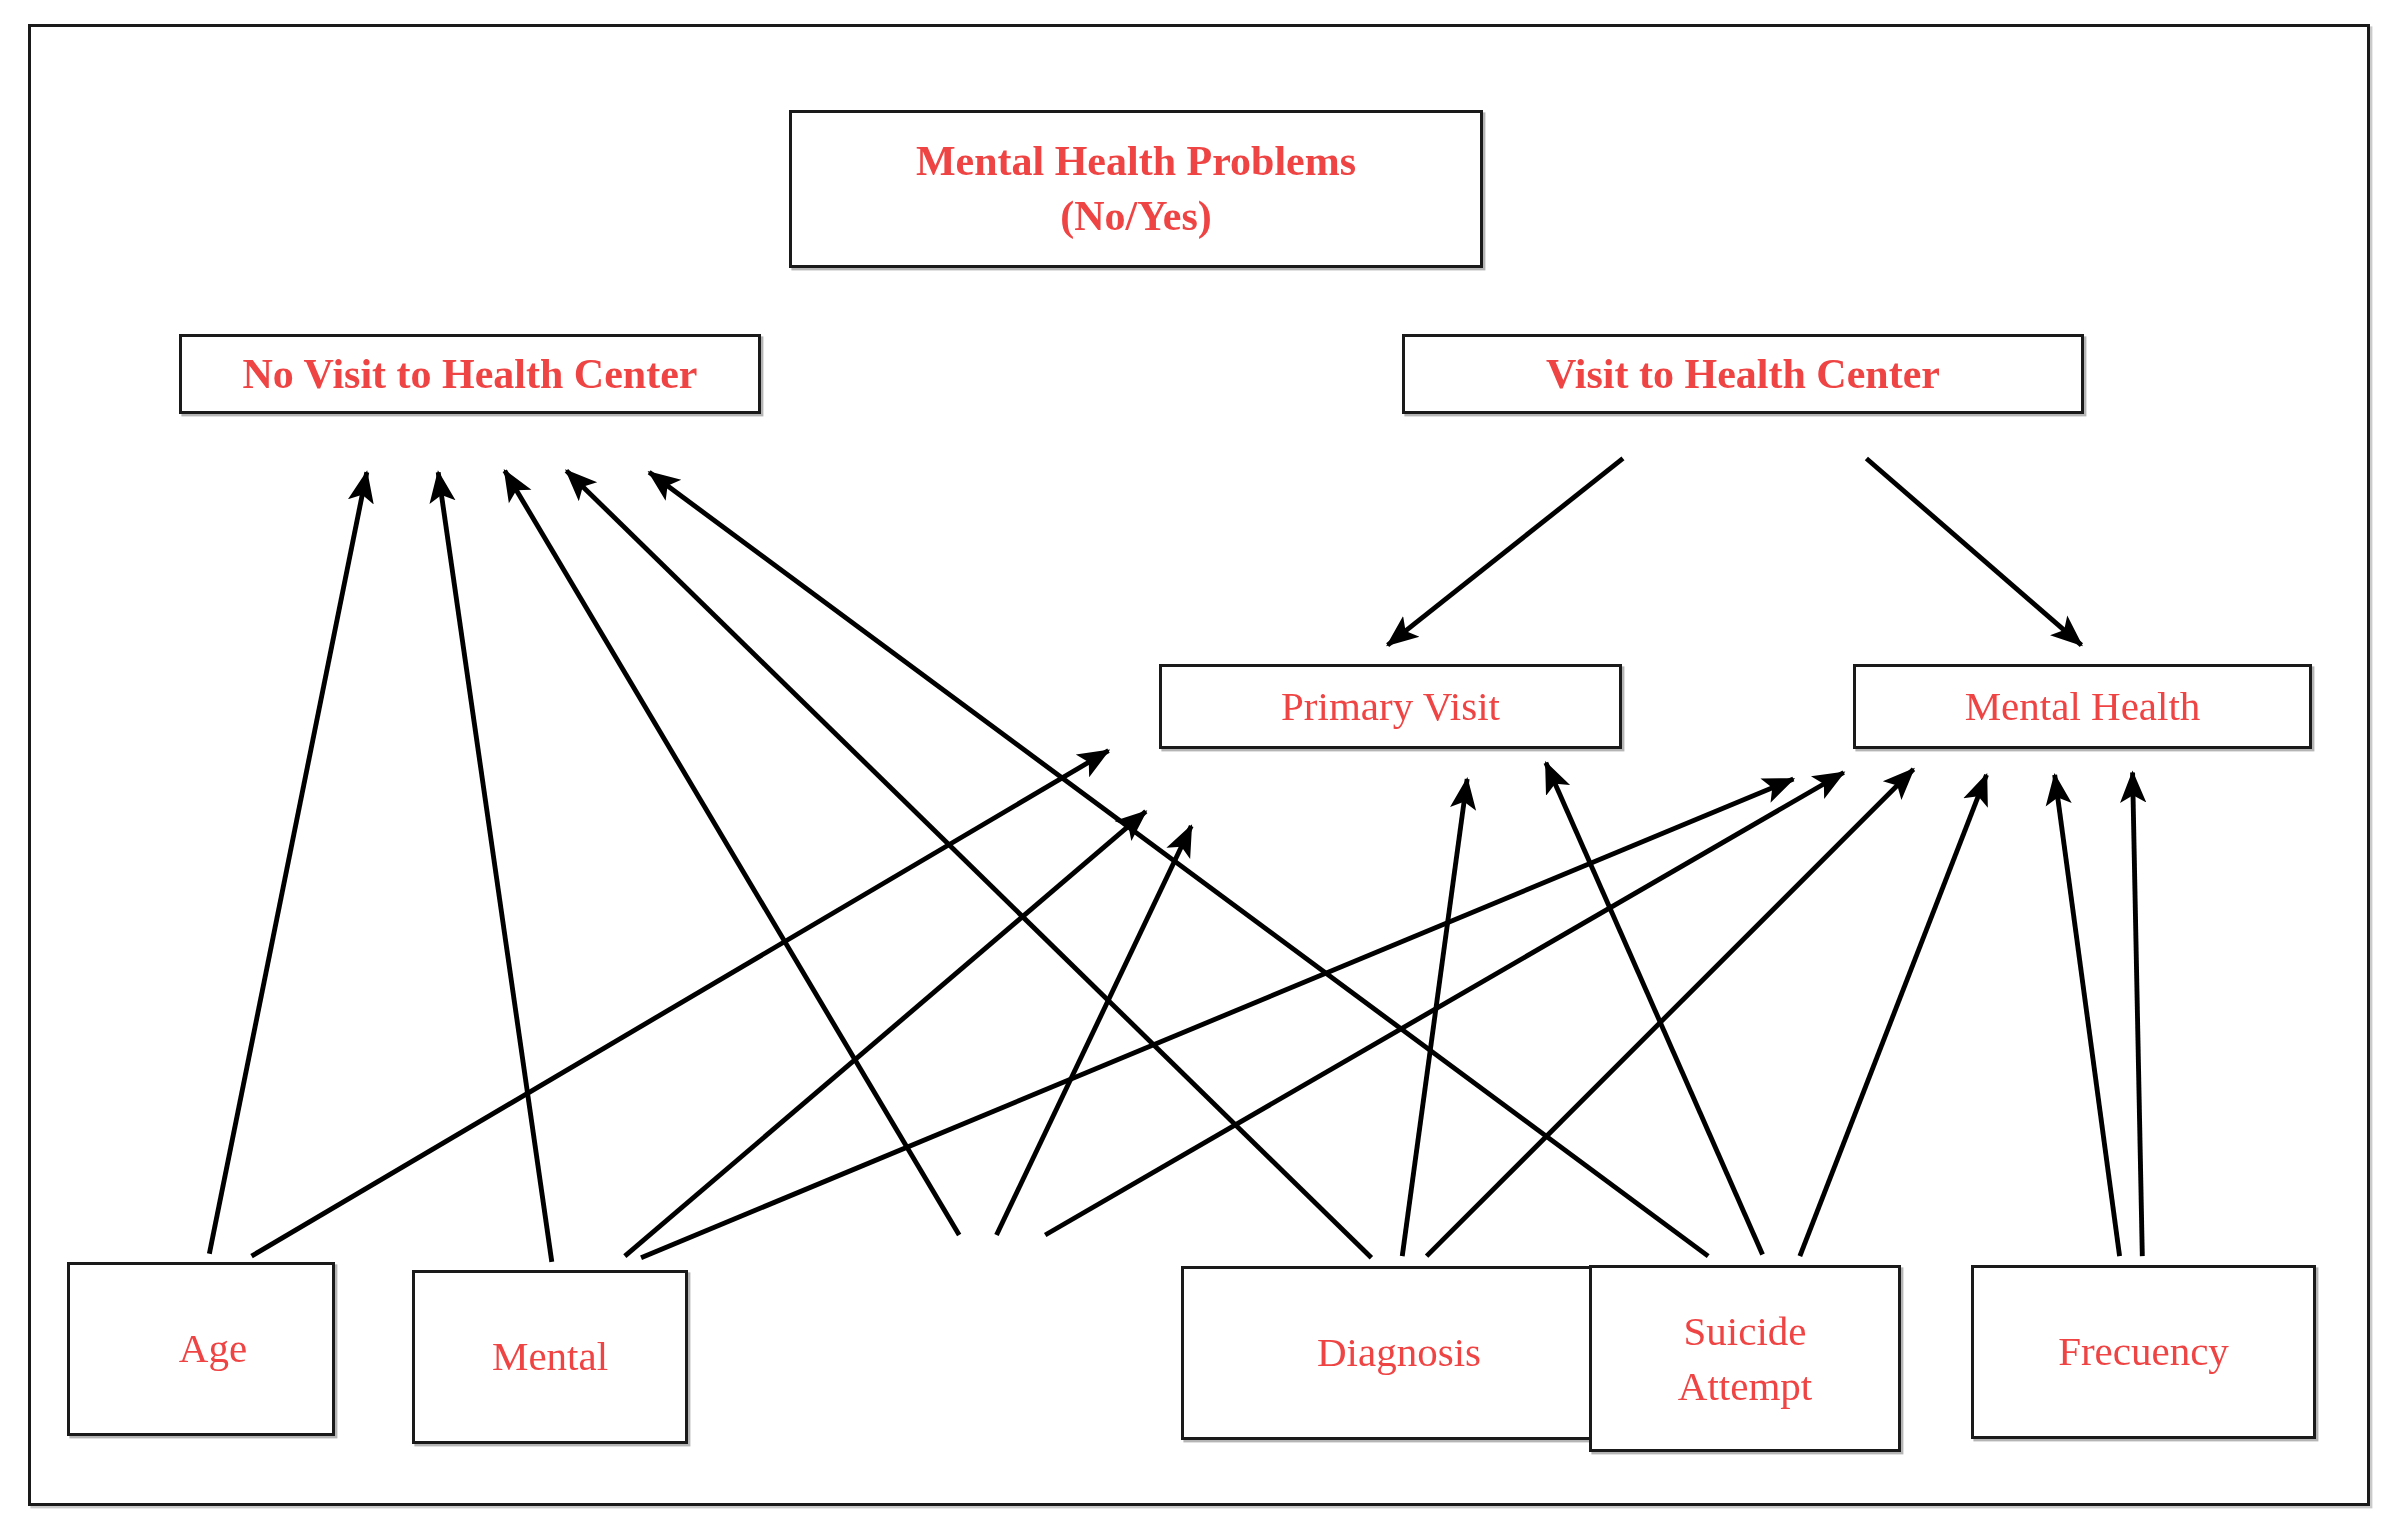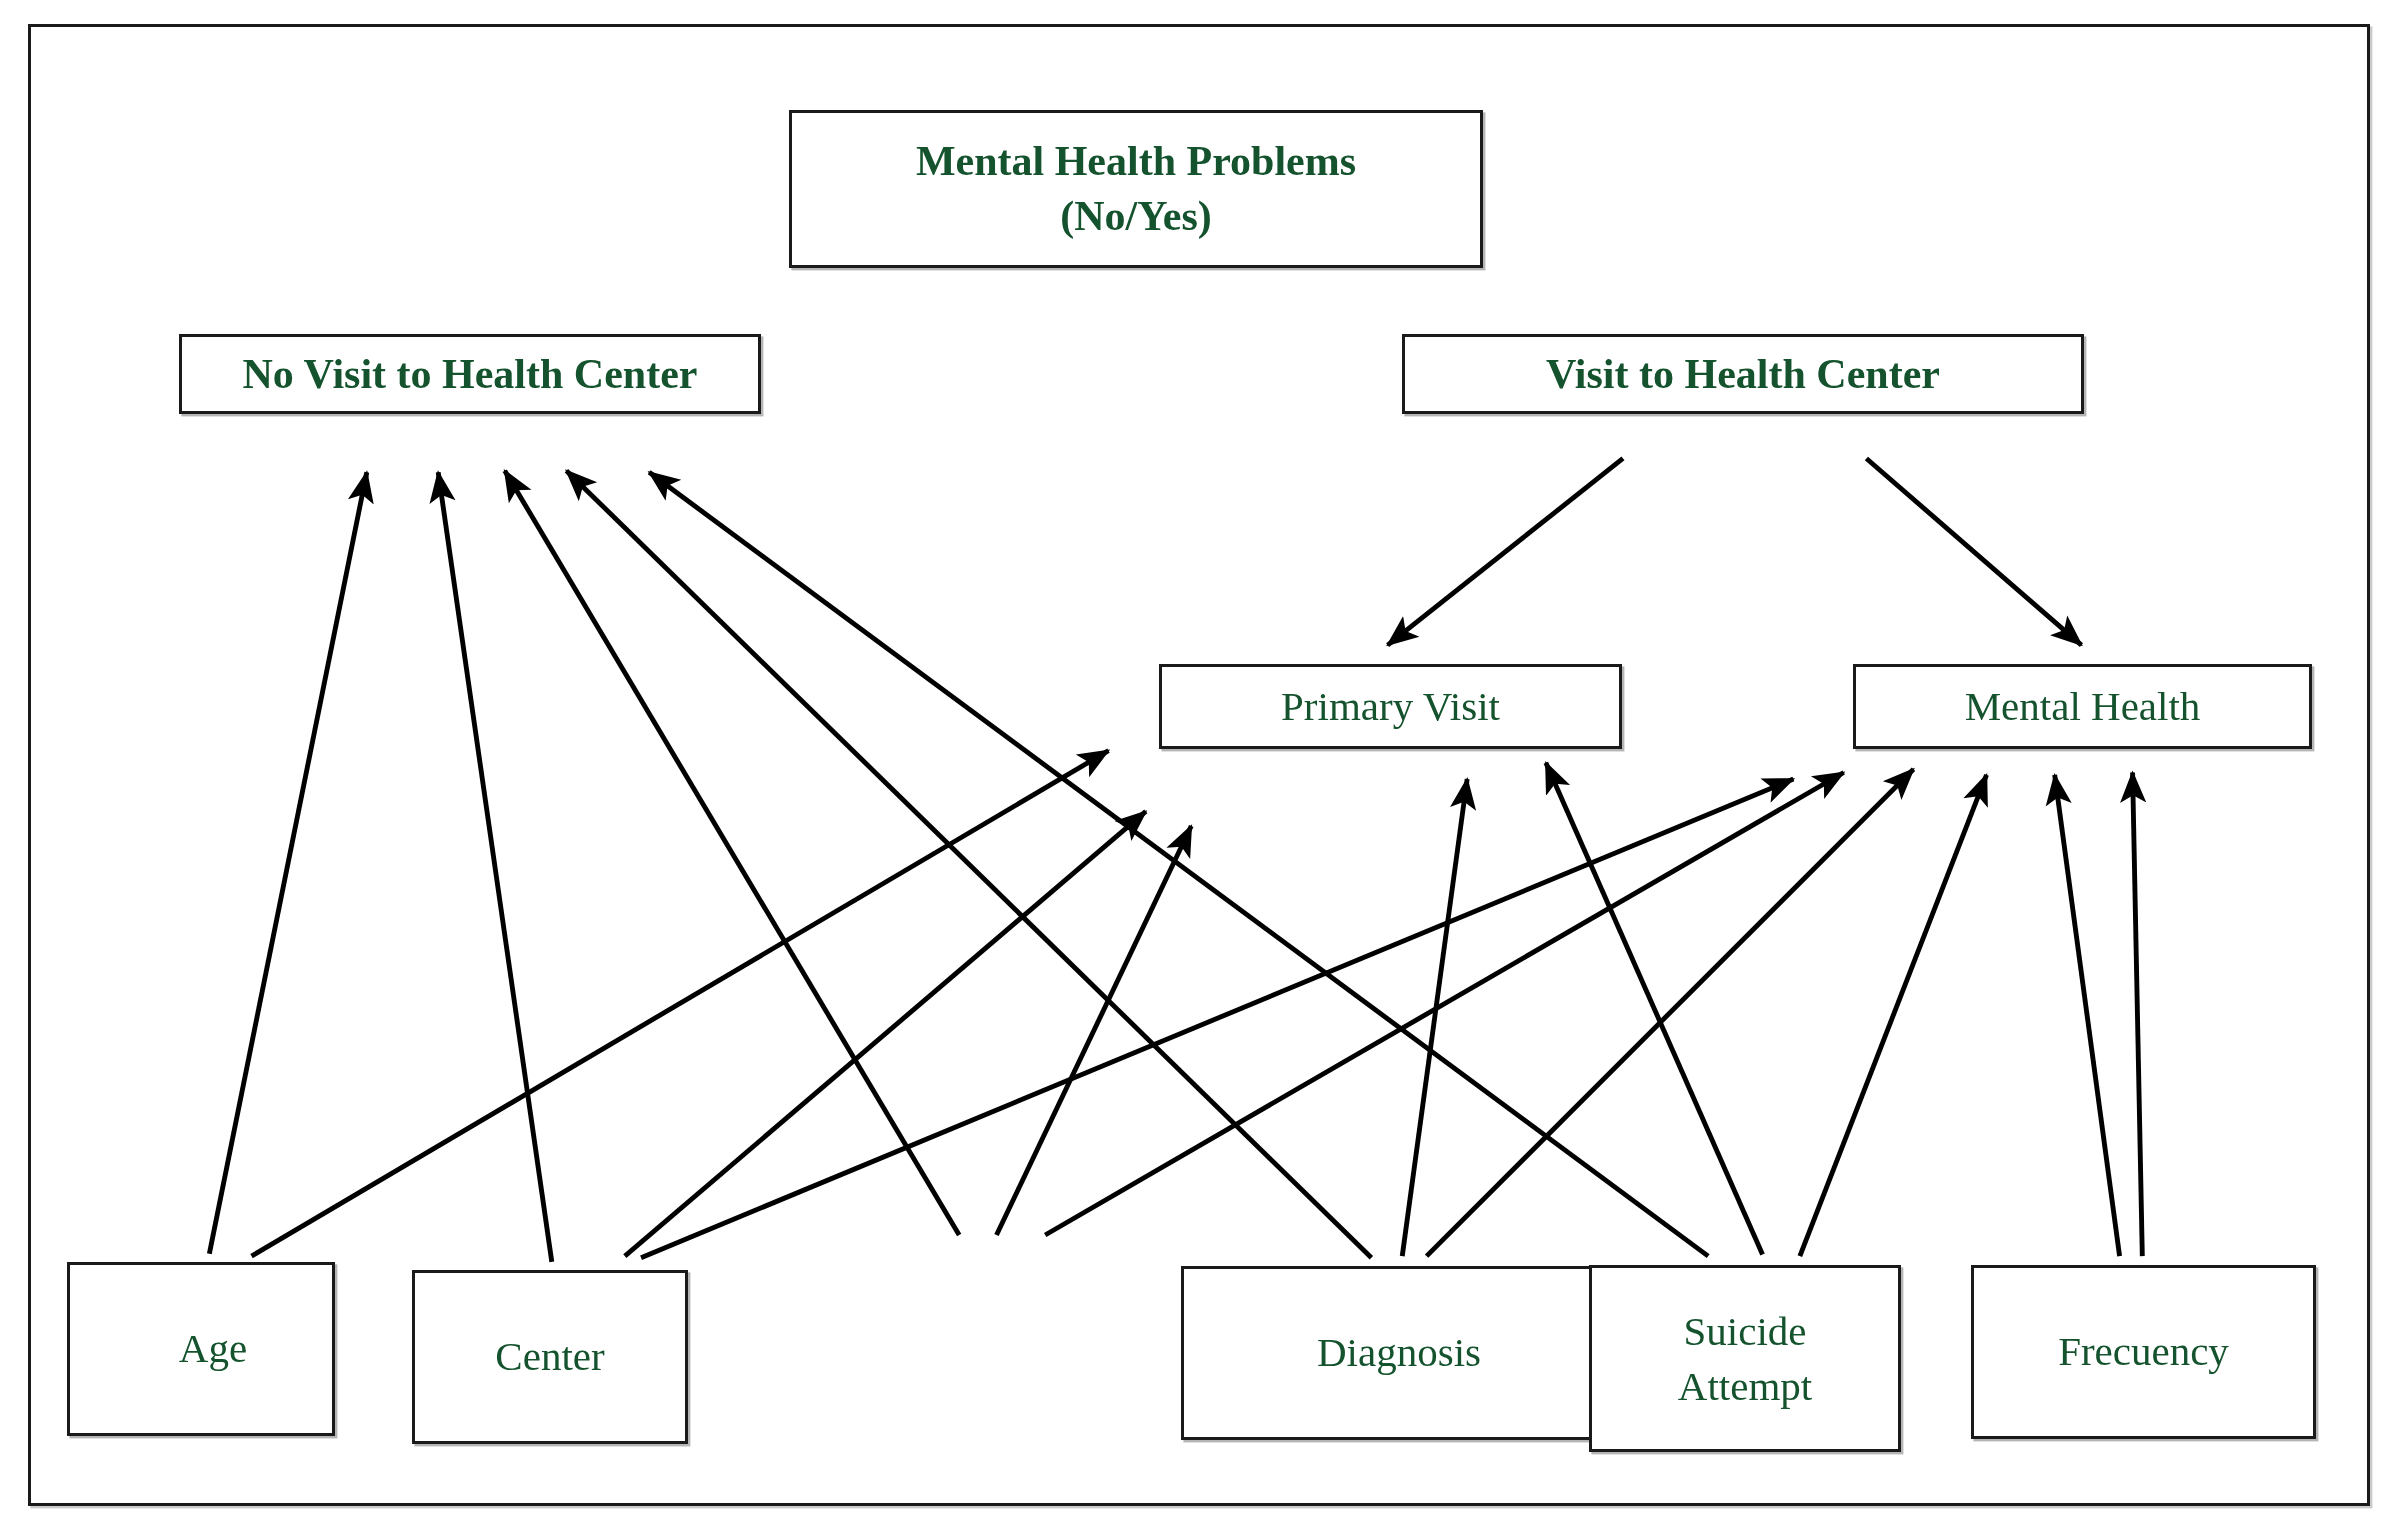--- a/index.html
+++ b/index.html
@@ -25,21 +25,21 @@
   .node-box {
     position: absolute;
     box-sizing: border-box;
     background: #ffffff;
     border: 3.2px solid #1a1a1a;
     box-shadow: 2.4px 2.4px 0 0 rgba(120,120,120,0.55);
     display: flex;
     align-items: center;
     justify-content: center;
     text-align: center;
-    color: #14532d;
+    color: #ef4444;
     z-index: 5;
   }
   .node-label {
     display: block;
     width: 100%;
     padding: 0 8px;
     box-sizing: border-box;
     white-space: pre-line;
   }
   .bold-node .node-label {
@@ -100,21 +100,21 @@
     <div class="node-box" style="left: 1159px; top: 664px; width: 463px; height: 85px; border-color: rgb(26, 26, 26);">
       <span class="node-label" style="font-size: 41px; line-height: 1.1;">Primary Visit</span>
     </div>
     <div class="node-box" style="left: 1853px; top: 664px; width: 459px; height: 85px; border-color: rgb(26, 26, 26);">
       <span class="node-label" style="font-size: 41px; line-height: 1.1;">Mental Health</span>
     </div>
     <div class="node-box" style="left: 67px; top: 1262px; width: 268px; height: 174px; border-color: rgb(26, 26, 26); padding-left: 24px;">
       <span class="node-label" style="font-size: 41px; line-height: 1.1;">Age</span>
     </div>
     <div class="node-box" style="left: 412px; top: 1270px; width: 276px; height: 174px; border-color: rgb(26, 26, 26);">
-      <span class="node-label" style="font-size: 41px; line-height: 1.1;">Center</span>
+      <span class="node-label" style="font-size: 41px; line-height: 1.1;">Mental</span>
     </div>
     <div class="node-box" style="left: 1181px; top: 1266px; width: 436px; height: 174px; border-color: rgb(26, 26, 26);">
       <span class="node-label" style="font-size: 41px; line-height: 1.1;">Diagnosis</span>
     </div>
     <div class="node-box" style="left: 1589px; top: 1265px; width: 312px; height: 187px; border-color: rgb(26, 26, 26);">
       <span class="node-label" style="font-size: 41px; line-height: 1.32;">Suicide
 Attempt</span>
     </div>
     <div class="node-box" style="left: 1971px; top: 1265px; width: 345px; height: 174px; border-color: rgb(26, 26, 26);">
       <span class="node-label" style="font-size: 41px; line-height: 1.1;">Frecuency</span>

